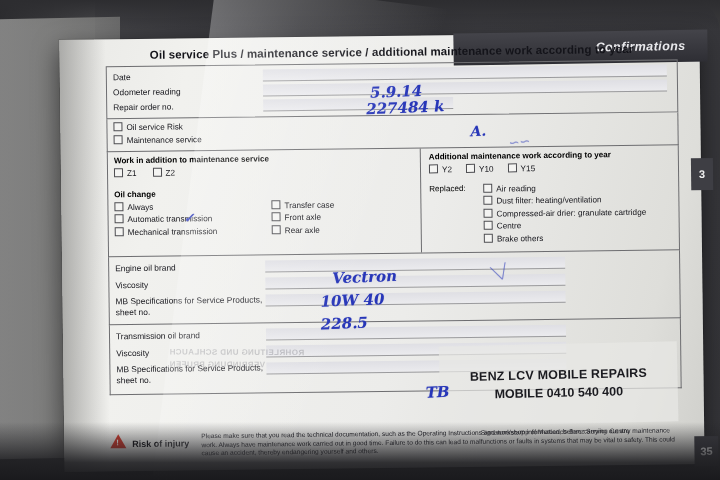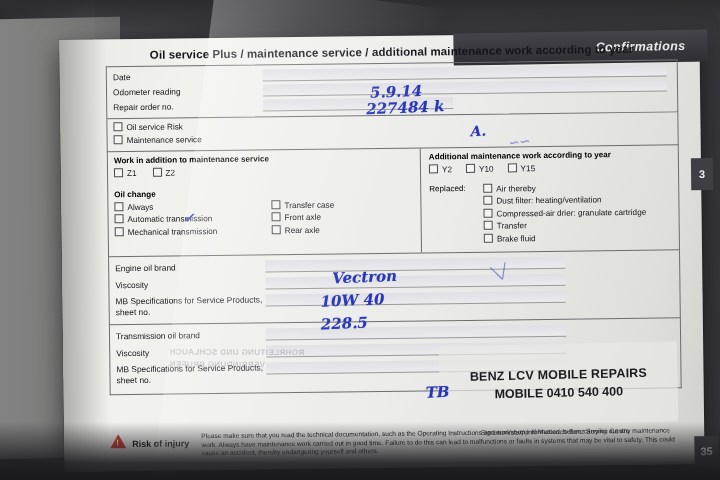--- a/index.html
+++ b/index.html
@@ -246,33 +246,33 @@
             </div>
             <div class="chkline">
               <span class="chk"></span><span>Y15</span>
             </div>
           </div>
 
           <div style="display:flex;margin-top:7px;">
             <div class="small" style="width:54px;">Replaced:</div>
             <div style="flex:1;">
               <div class="chkline">
-                <span class="chk"></span><span>Air thereby</span>
+                <span class="chk"></span><span>Air reading</span>
               </div>
               <div class="chkline">
                 <span class="chk"></span><span>Dust filter: heating/ventilation</span>
               </div>
               <div class="chkline">
                 <span class="chk"></span><span>Compressed-air drier: granulate cartridge</span>
               </div>
               <div class="chkline">
-                <span class="chk"></span><span>Transfer</span>
-              </div>
-              <div class="chkline">
-                <span class="chk"></span><span>Brake fluid</span>
+                <span class="chk"></span><span>Centre</span>
+              </div>
+              <div class="chkline">
+                <span class="chk"></span><span>Brake others</span>
               </div>
             </div>
           </div>
         </div>
       </div>
 
       <div style="border:1px solid #6d6d70;border-top:none;padding:5px 6px 6px 6px;">
         <div class="row">
           <div class="lbl">Engine oil brand</div>
           <div class="fld" style="flex:none;width:300px;"></div>

